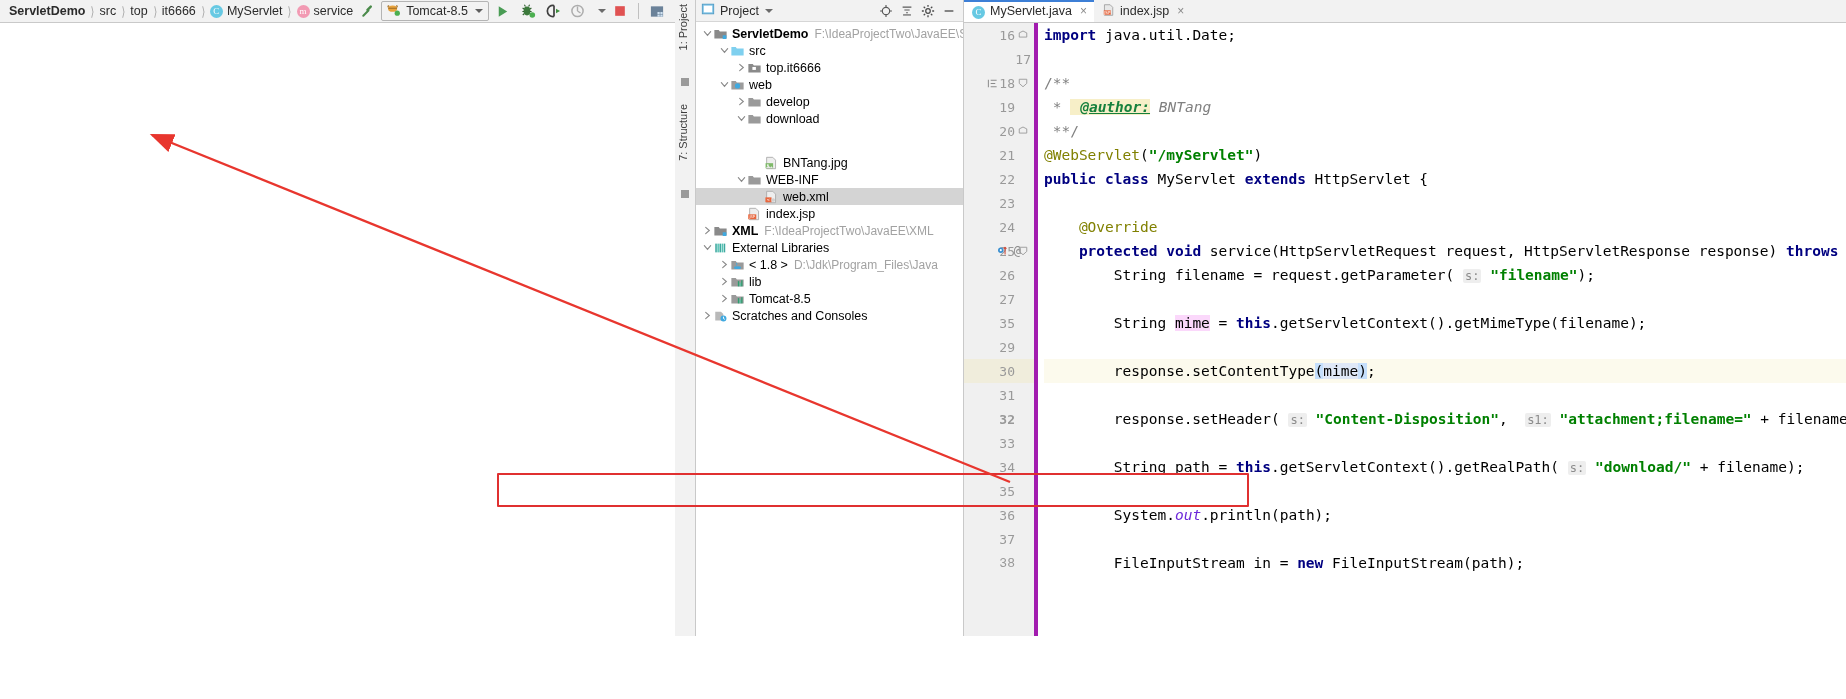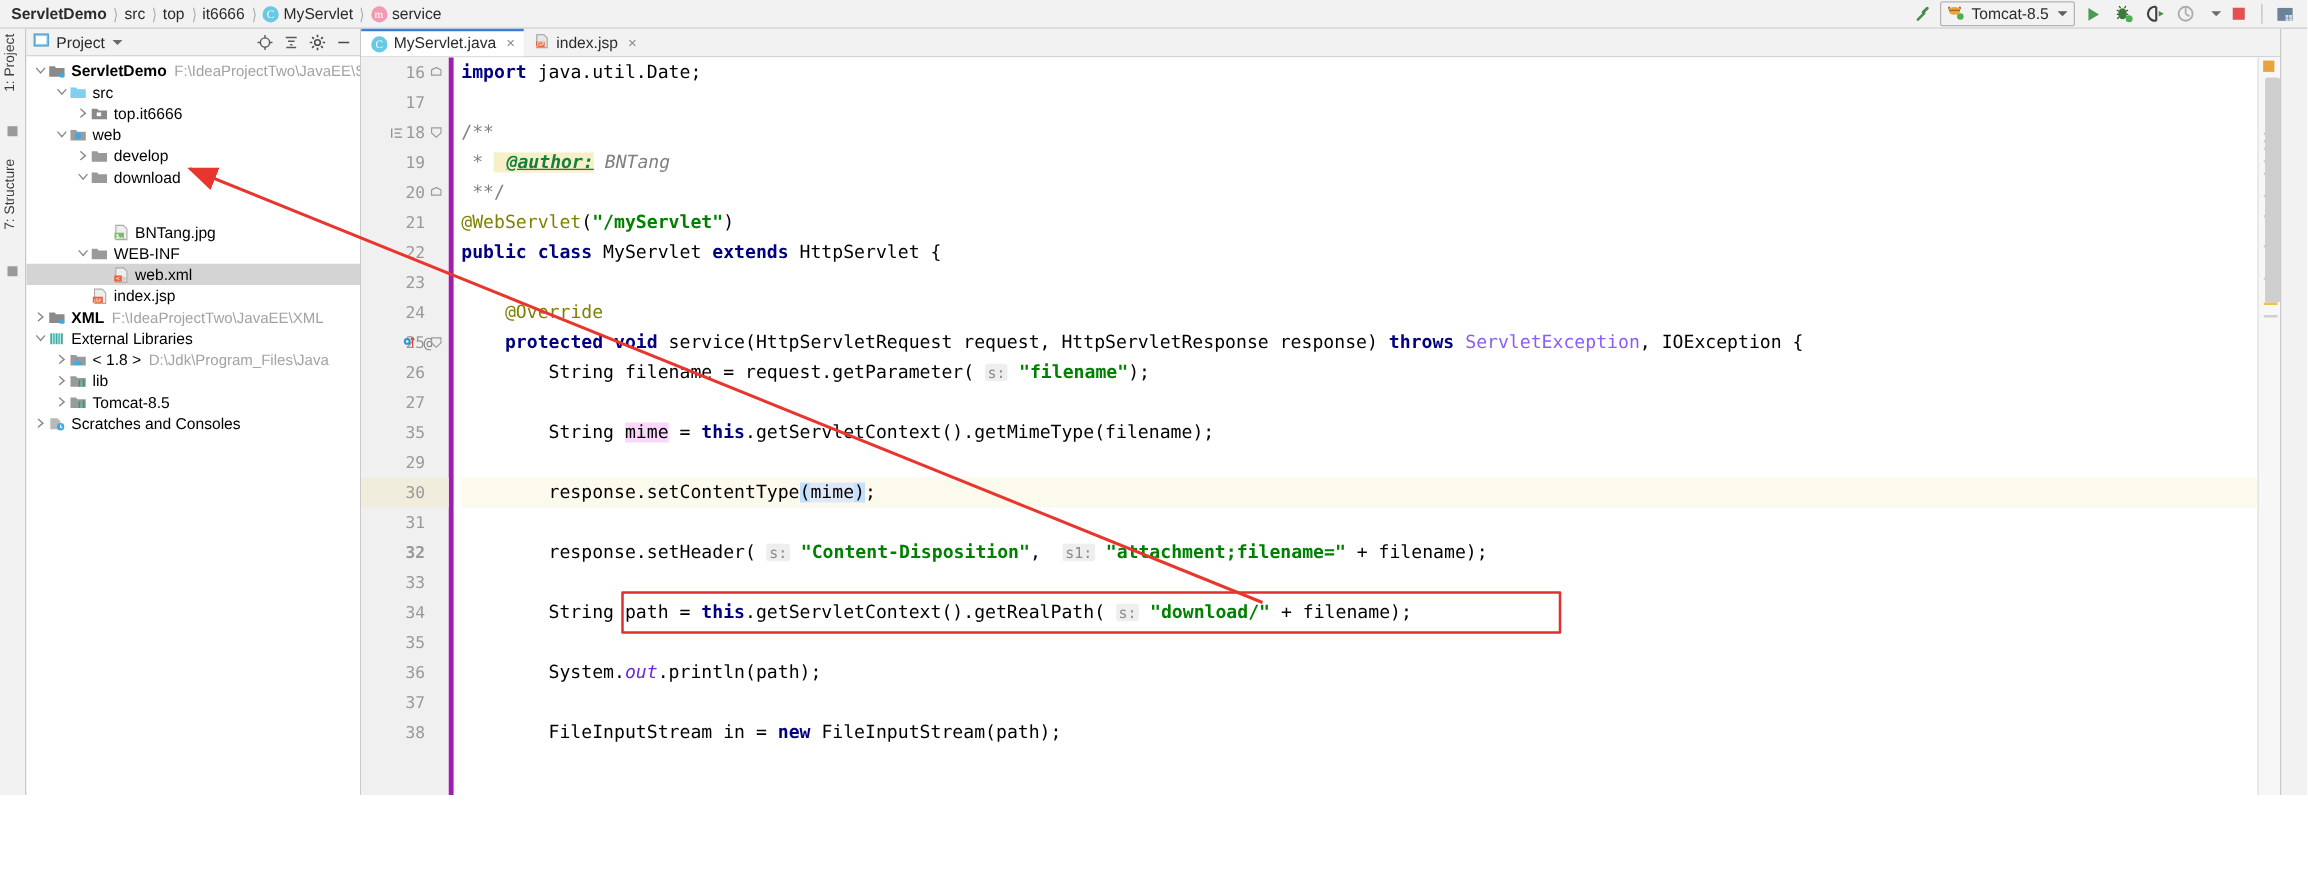--- a/index.html
+++ b/index.html
@@ -5,21 +5,21 @@
   * { box-sizing: border-box; }
   html, body {
     margin: 0; padding: 0;
     width: 1846px; height: 699px;
     overflow: hidden;
     background: #ffffff;
     font-family: "Liberation Sans", sans-serif;
     font-size: 12px;
     color: #000;
   }
-  .app { position: relative; width: 1846px; height: 636px; display: flex; flex-direction: column; }
+  .app { position: relative; width: 1846px; height: 636px; display: flex; flex-direction: row; }
 
   
   .topbar {
     height: 23px; min-height: 23px;
     background: #f2f2f2;
     border-bottom: 1px solid #c9c9c9;
     display: flex; align-items: center;
     padding: 0 4px 0 6px;
     position: relative;
   }
@@ -611,21 +611,21 @@
         <div class="gutter">
             <div class="gutter-row">
               <span style="margin-right: 16px;">16</span>
               <span class="fold">
                 <svg width="10" height="10" viewBox="0 0 12 12">
                   <path d="M1.5 8.5 V3.5 L6 1.2 L10.5 3.5 V8.5 Z" fill="none" stroke="#9a9a9a" stroke-width="1.1"></path>
                 </svg>
               </span>
             </div>
             <div class="gutter-row">
-              <span style="margin-right: 16px;">17</span>
+              <span style="margin-right: 0;">17</span>
             </div>
             <div class="gutter-row">
               <span class="gmark" style="right: 36px;">
                 <svg width="11" height="11" viewBox="0 0 12 12">
                   <path d="M1.5 2 V10" stroke="#8a8a8a" stroke-width="1.1"></path>
                   <path d="M4 2.5 H10.5 M4 6 H9 M4 9.5 H10.5" stroke="#8a8a8a" stroke-width="1.1"></path>
                 </svg>
               </span>
               <span style="margin-right: 16px;">18</span>
               <span class="fold">
@@ -705,21 +705,21 @@
             <div class="gutter-row">
               <span style="margin-right: 16px;">35</span>
             </div>
             <div class="gutter-row">
               <span style="margin-right: 16px;">36</span>
             </div>
             <div class="gutter-row">
               <span style="margin-right: 16px;">37</span>
             </div>
             <div class="gutter-row">
-              <span style="margin-right: 16px;">38</span>
+              <span style="margin-right: 16px; font-family: Liberation Mono, monospace;">38</span>
             </div>
           </div>
         <div class="code">
             <div class="cline"><span class="kw">import</span> java.util.Date;</div>
             <div class="cline"></div>
             <div class="cline"><span class="cmt-b">/**</span></div>
             <div class="cline"><span class="cmt-b"> * </span><span class="tagdoc">@author:</span><span class="cmt"> BNTang</span></div>
             <div class="cline"><span class="cmt-b"> **/</span></div>
             <div class="cline"><span class="ann">@WebServlet</span>(<span class="str">"/myServlet"</span>)</div>
             <div class="cline"><span class="kw">public class</span> MyServlet <span class="kw">extends</span> HttpServlet {</div>

